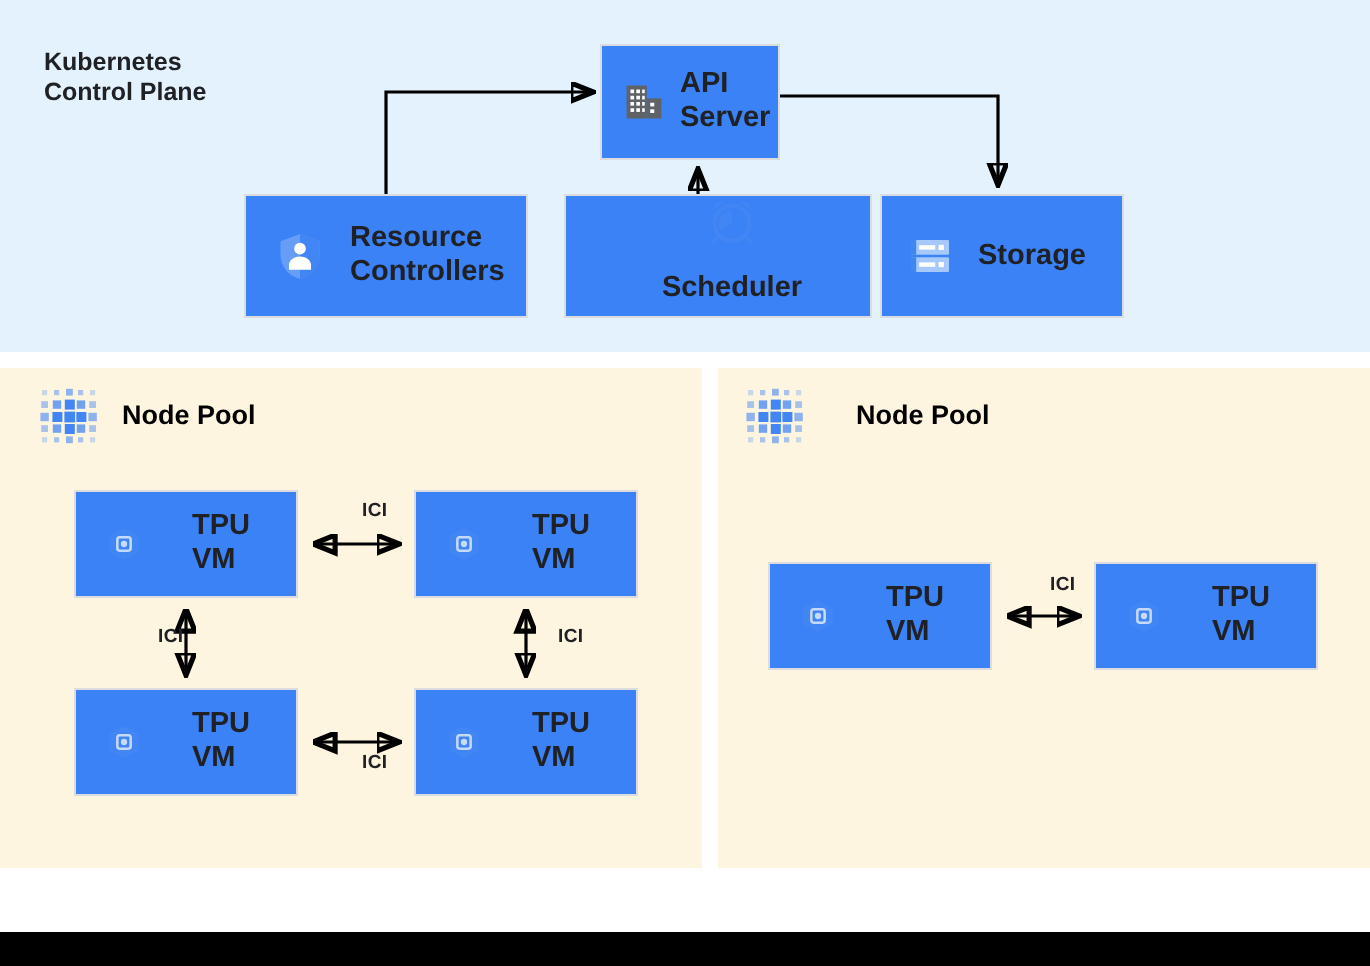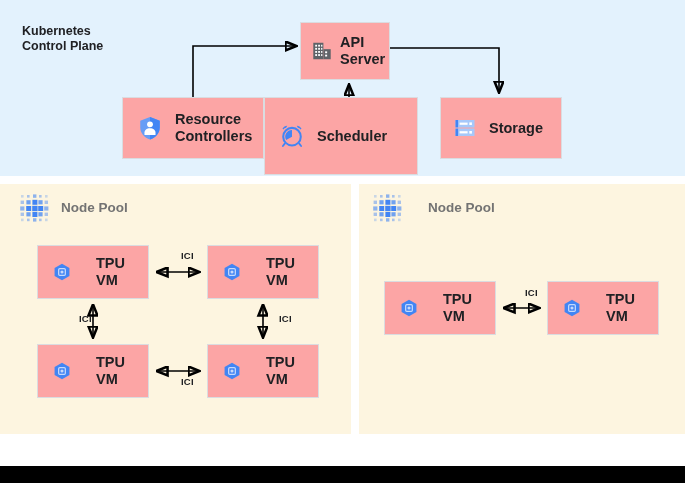--- a/index.html
+++ b/index.html
@@ -63,39 +63,39 @@
     color: #202124;
     line-height: 15px;
     white-space: pre-line;
   }
   .cp-title {
     left: 22px;
     top: 24px;
   }
   .np-title {
     font-size: 13.5px;
-    color: #737373;
+    color: #000000;
   }
   .np-title-left { left: 61px; top: 200px; }
   .np-title-right { left: 428px; top: 200px; }
 
   
   .dots-icon {
     position: absolute;
     width: 40px;
     height: 40px;
   }
   .dots-left  { left: 15px; top: 190px; }
   .dots-right { left: 368px; top: 190px; }
 
   
   .box {
     position: absolute;
     box-sizing: border-box;
-    background: #fca5a5;
+    background: #3b82f6;
     border: 1px solid #dadce0;
     display: flex;
     align-items: center;
     gap: 10px;
   }
   .box-label {
     font-size: 14.5px;
     color: #202124;
     line-height: 17px;
     white-space: pre-line;
@@ -112,24 +112,25 @@
     padding-left: 10px;
     gap: 7px;
   }
   .box-rc {
     left: 122px; top: 97px;
     width: 142px; height: 62px;
     padding-left: 14px;
     gap: 12px;
   }
   .box-sched {
-    left: 264px; top: 97px;
-    width: 154px; height: 78px;
+    left: 282px; top: 97px;
+    width: 154px; height: 62px;
     padding-left: 14px;
     gap: 12px;
+    flex-direction: column;
   }
   .box-storage {
     left: 440px; top: 97px;
     width: 122px; height: 62px;
     padding-left: 12px;
     gap: 12px;
   }
 
   
   .box-vm {

